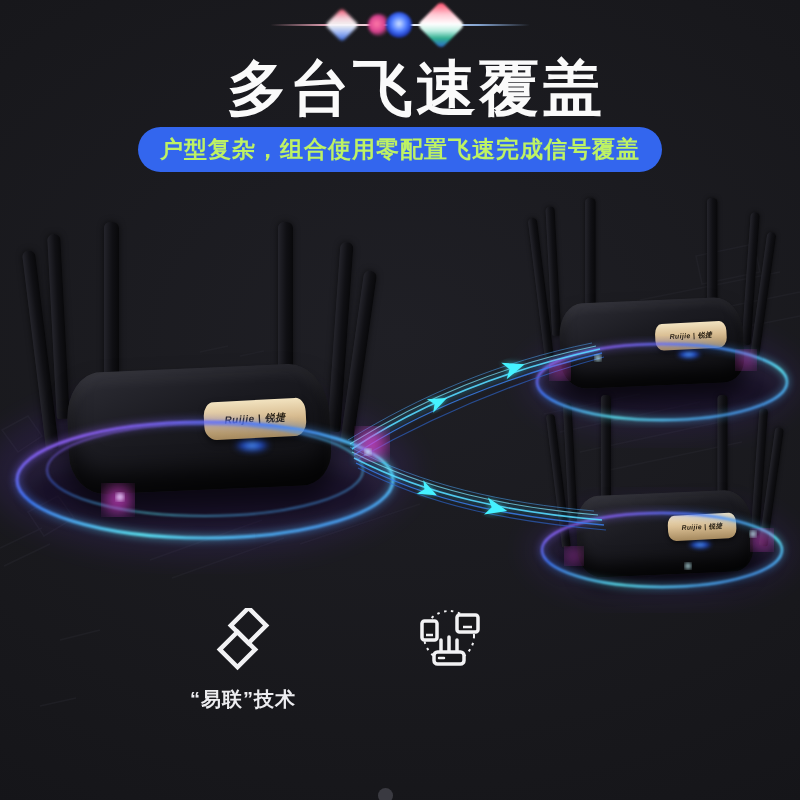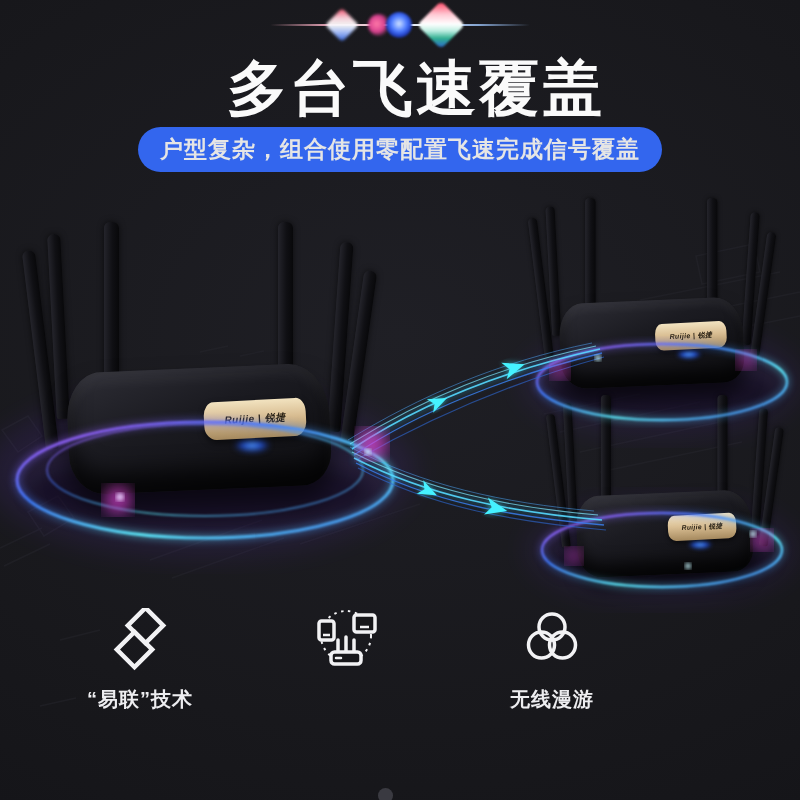--- a/index.html
+++ b/index.html
@@ -27,21 +27,21 @@
     background:radial-gradient(circle at 50% 45%,#cfe2ff 0%,#4d7bff 40%,#1f3dc0 65%,rgba(20,40,160,0) 80%);
     filter:blur(1.2px);}
   .flare-d2{position:absolute;left:424px;top:8px;width:34px;height:34px;transform:rotate(45deg);
     background:linear-gradient(135deg,#ff3b5c 0%,#ffc9d4 28%,#ffffff 48%,#bfeee2 62%,#2fae8f 78%,#2b5bd8 100%);
     filter:blur(1.2px);border-radius:5px;}
 
   
   .title{position:absolute;left:0;top:38px;width:800px;margin:16px;text-align:center;z-index:4;
     font-size:60px;line-height:70px;font-weight:900;color:#fafafa;letter-spacing:3px;}
   .banner{position:absolute;top:127px;left:50%;transform:translateX(-50%);z-index:4;
-    background:#3366ee;color:#e5e5e5;font-size:23px;line-height:27px;font-weight:600;
+    background:#3366ee;color:#bef264;font-size:23px;line-height:27px;font-weight:600;
     padding:9px 22px;border-radius:23px;white-space:nowrap;letter-spacing:1px;}
 
   
   .router{position:absolute;width:340px;height:300px;transform-origin:0 0;z-index:2;}
   .ant{position:absolute;background:linear-gradient(90deg,#24242b 0%,#101014 55%,#08080a 100%);
     border-radius:6px 6px 3px 3px;box-shadow:0 0 6px rgba(0,0,0,.6);}
   .a1{left:6px;top:28px;width:13px;height:200px;transform:rotate(-7deg);}
   .a2{left:24px;top:12px;width:13px;height:185px;transform:rotate(-3deg);}
   .a3{left:76px;top:0;width:15px;height:158px;}
   .a4{left:250px;top:0;width:15px;height:158px;}
@@ -256,26 +256,16 @@
           <rect x="7" y="15" width="15" height="19" rx="2.5" stroke-width="3.5" fill="#17171a"></rect>
           <path d="M11,29 h7" stroke-width="2.5"></path>
           <rect x="42" y="9" width="21" height="17" rx="2.5" stroke-width="3.5" fill="#17171a"></rect>
           <path d="M48,21 h9" stroke-width="2.5"></path>
           <path d="M26,34 v12 M34,31 v15 M42,34 v12" stroke-width="3.5" stroke-linecap="round" fill="#17171a"></path>
           <rect x="19" y="46" width="30" height="12" rx="3.5" stroke-width="3.5" fill="#17171a"></rect>
           <path d="M24,52 h5" stroke-width="2.5" stroke-linecap="round"></path>
         </svg>
       </div>
     </div>
-    <div class="feature">
-      <div class="ficon">
-        <svg width="64" height="64" viewBox="0 0 64 64" fill="none" stroke="#f2f2f4" stroke-width="3.5">
-          <circle cx="32" cy="19" r="13"></circle>
-          <circle cx="21.5" cy="37" r="13"></circle>
-          <circle cx="42.5" cy="37" r="13"></circle>
-        </svg>
-      </div>
-      <div class="flabel">无线漫游</div>
-    </div>
   </div>
 
   <div class="bottom-dot"></div>
 </div>
 
 </body></html>

